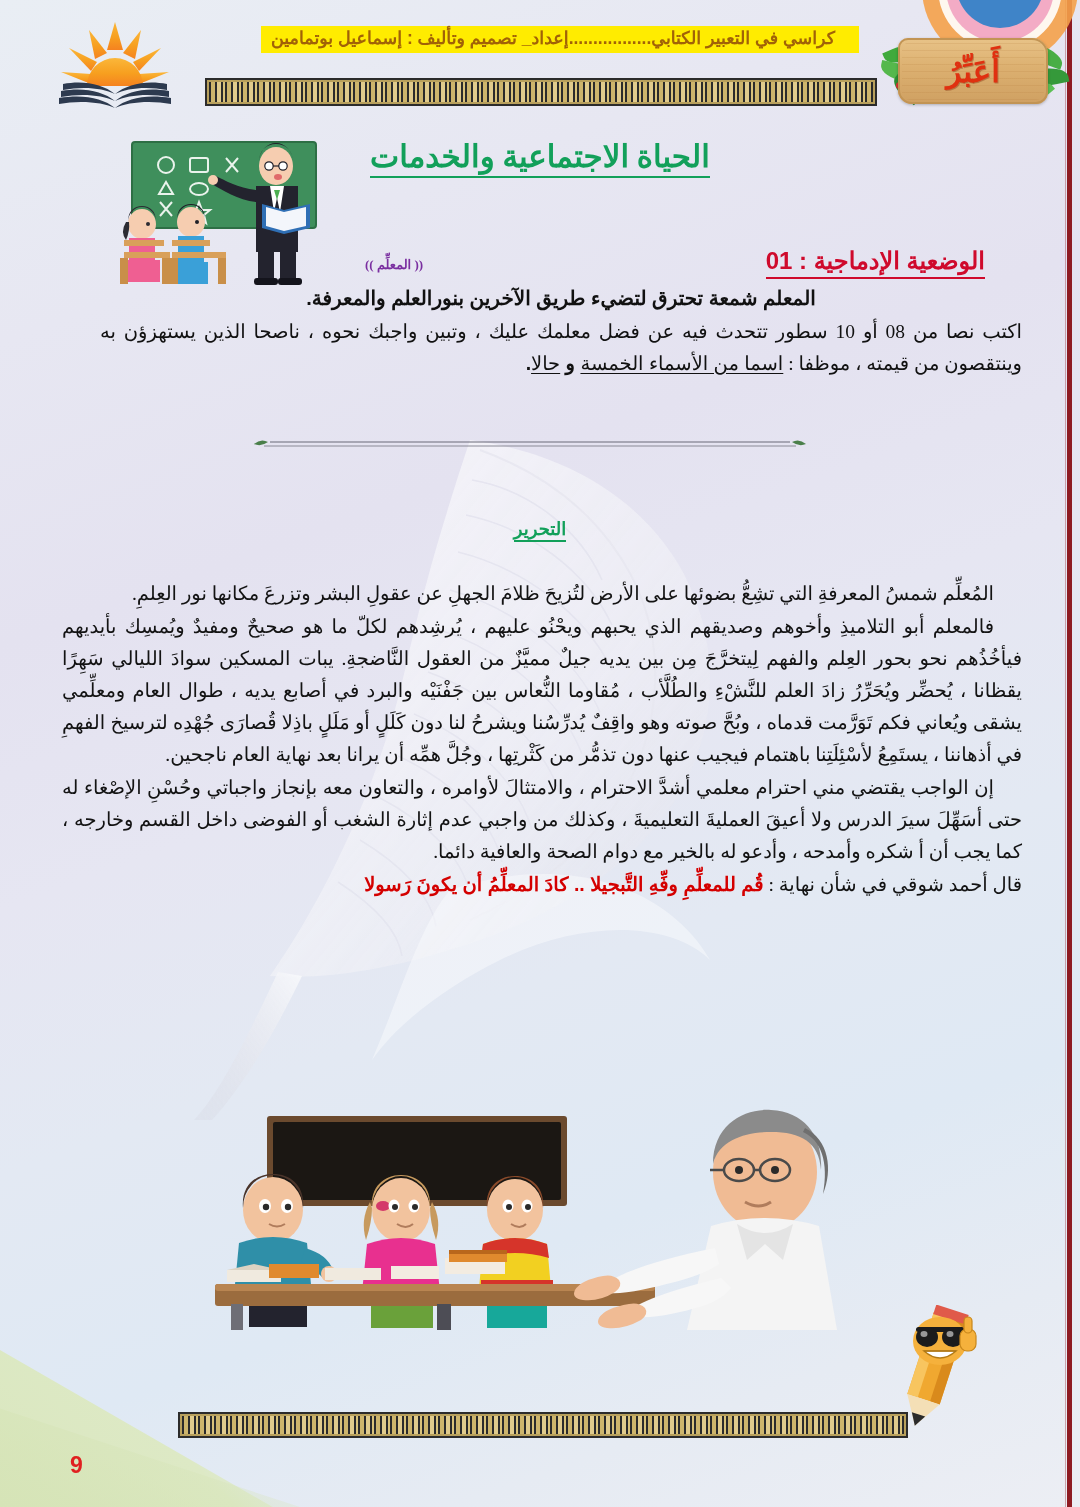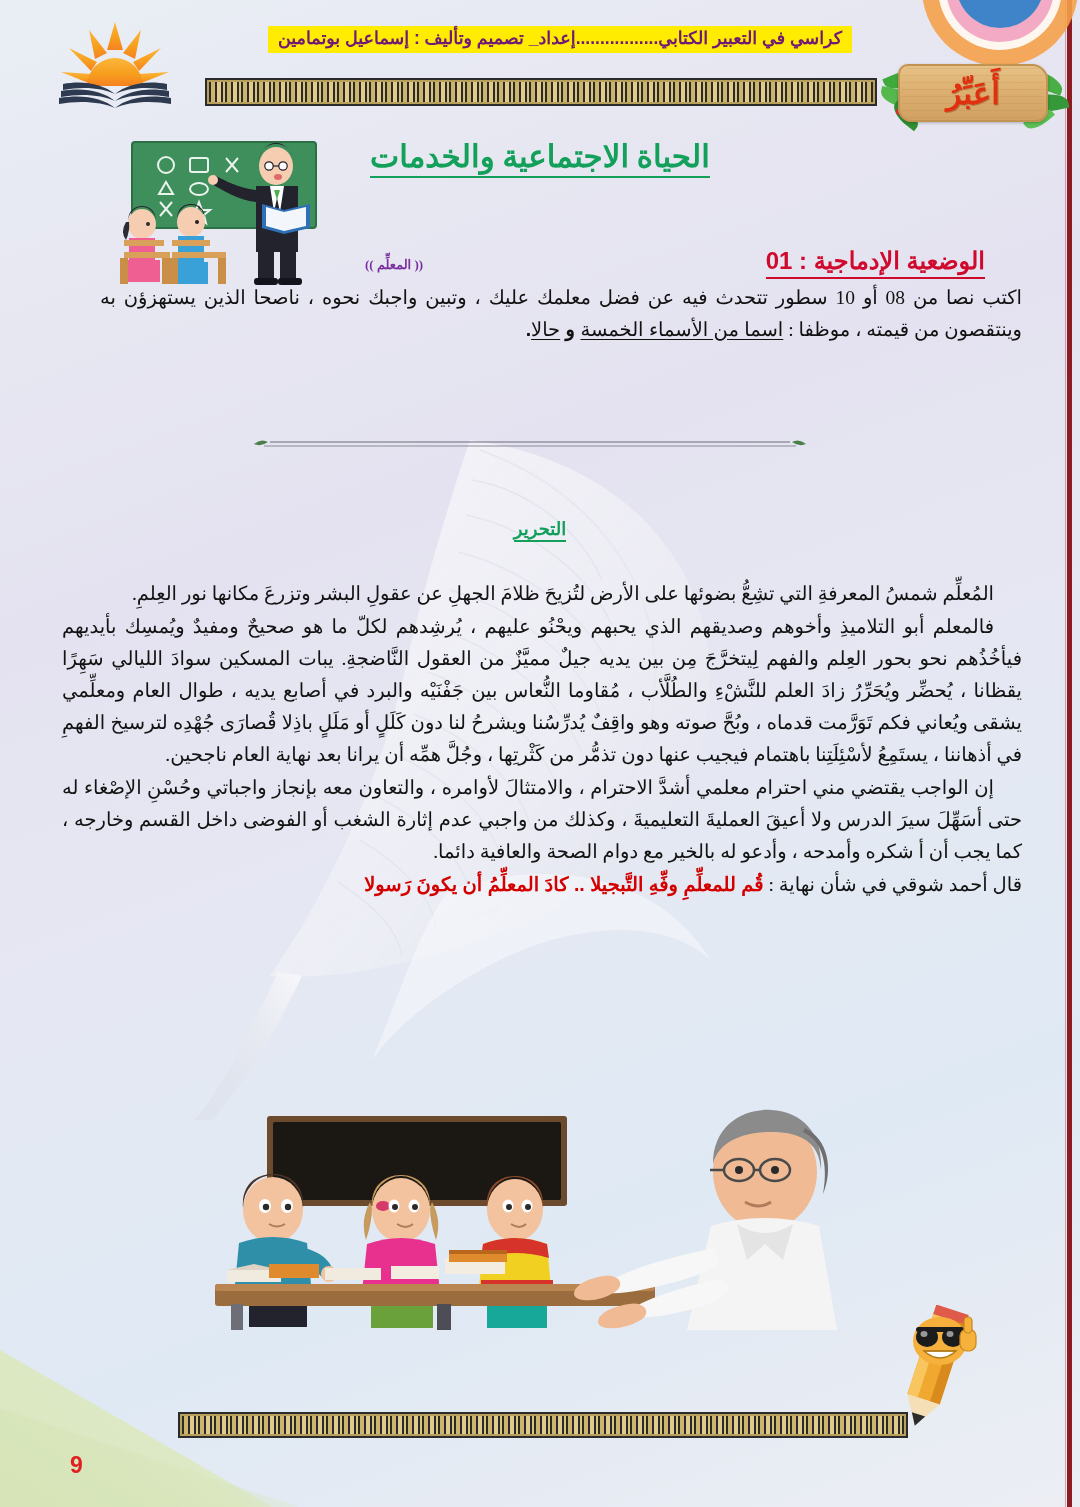--- a/index.html
+++ b/index.html
@@ -91,26 +91,26 @@
 
   .header-title-wrap {
     position: absolute;
     right: 190px; top: 26px;
     left: 230px;
     text-align: center;
   }
   .header-title {
     display: inline-block;
     background: #ffec00;
-    color: #701a75;
+    color: #a16207;
     font-family: "Liberation Sans", sans-serif;
     font-weight: bold;
     font-size: 17.5px;
     letter-spacing: 0;
-    padding: 2px 10px 3px 10px;
+    padding: 2px 24px 3px 10px;
     line-height: 1.25;
     white-space: nowrap;
     direction: rtl;
   }
 
   
   .meander {
     position: absolute;
     left: 205px; top: 78px;
     width: 672px; height: 28px;
@@ -139,22 +139,22 @@
         #2b2b2b 8px, #2b2b2b 10px,
         #e0cb8c 10px, #e0cb8c 14px,
         #2b2b2b 14px, #2b2b2b 16px),
       #c9b169;
     box-shadow: inset 0 0 0 2px #b8a05c;
   }
 
   
   .plaque {
     position: absolute;
-    right: 32px; top: 64px;
-    width: 150px; height: 58px; margin-left: 33px;
+    right: 32px; top: 38px;
+    width: 150px; height: 66px; margin-left: 33px;
   }
   .plaque-wood {
     position: absolute; inset: 0;
     background: linear-gradient(180deg, #e8c388 0%, #dcb070 45%, #cfa062 100%);
     border-radius: 10px 16px 12px 14px;
     box-shadow: inset 0 0 0 2px #c29454, 0 1px 3px rgba(0,0,0,.25);
   }
   .plaque-grain {
     position: absolute; inset: 4px;
     border-radius: 8px;
@@ -499,20 +499,21 @@
   <div class="section-title">
     <span>الحياة الاجتماعية والخدمات</span>
   </div>
 
   <div class="situation-row">
     <span class="situation-label">الوضعية الإدماجية : 01</span>
     <span class="situation-topic">(( المعلِّم ))</span>
   </div>
 
   <div class="prompt-block">
+    <span class="prompt-lead">المعلم شمعة تحترق لتضيء طريق الآخرين بنورالعلم والمعرفة.</span>
     <span class="prompt-body"><span>اكتب نصا من 08 أو 10 سطور تتحدث فيه عن فضل معلمك عليك ، وتبين واجبك نحوه ، ناصحا الذين يستهزؤن به وينتقصون من قيمته ، موظفا : </span><span class="bu">اسما من الأسماء الخمسة</span><span class="b"> و </span><span class="bu">حالا</span><span class="b">.</span></span>
   </div>
 
   <svg class="divider-rule" viewBox="0 0 560 14">
     <line x1="20" y1="5" x2="540" y2="5" stroke="#6b6b78" stroke-width="1.2"></line>
     <line x1="14" y1="9" x2="546" y2="9" stroke="#8a8a96" stroke-width="1"></line>
     <g fill="#4a7f4a">
       <path d="M4 7 q7 -6 14 -2 q-7 5 -14 2z"></path>
       <path d="M556 7 q-7 -6 -14 -2 q7 5 14 2z"></path>
     </g>

